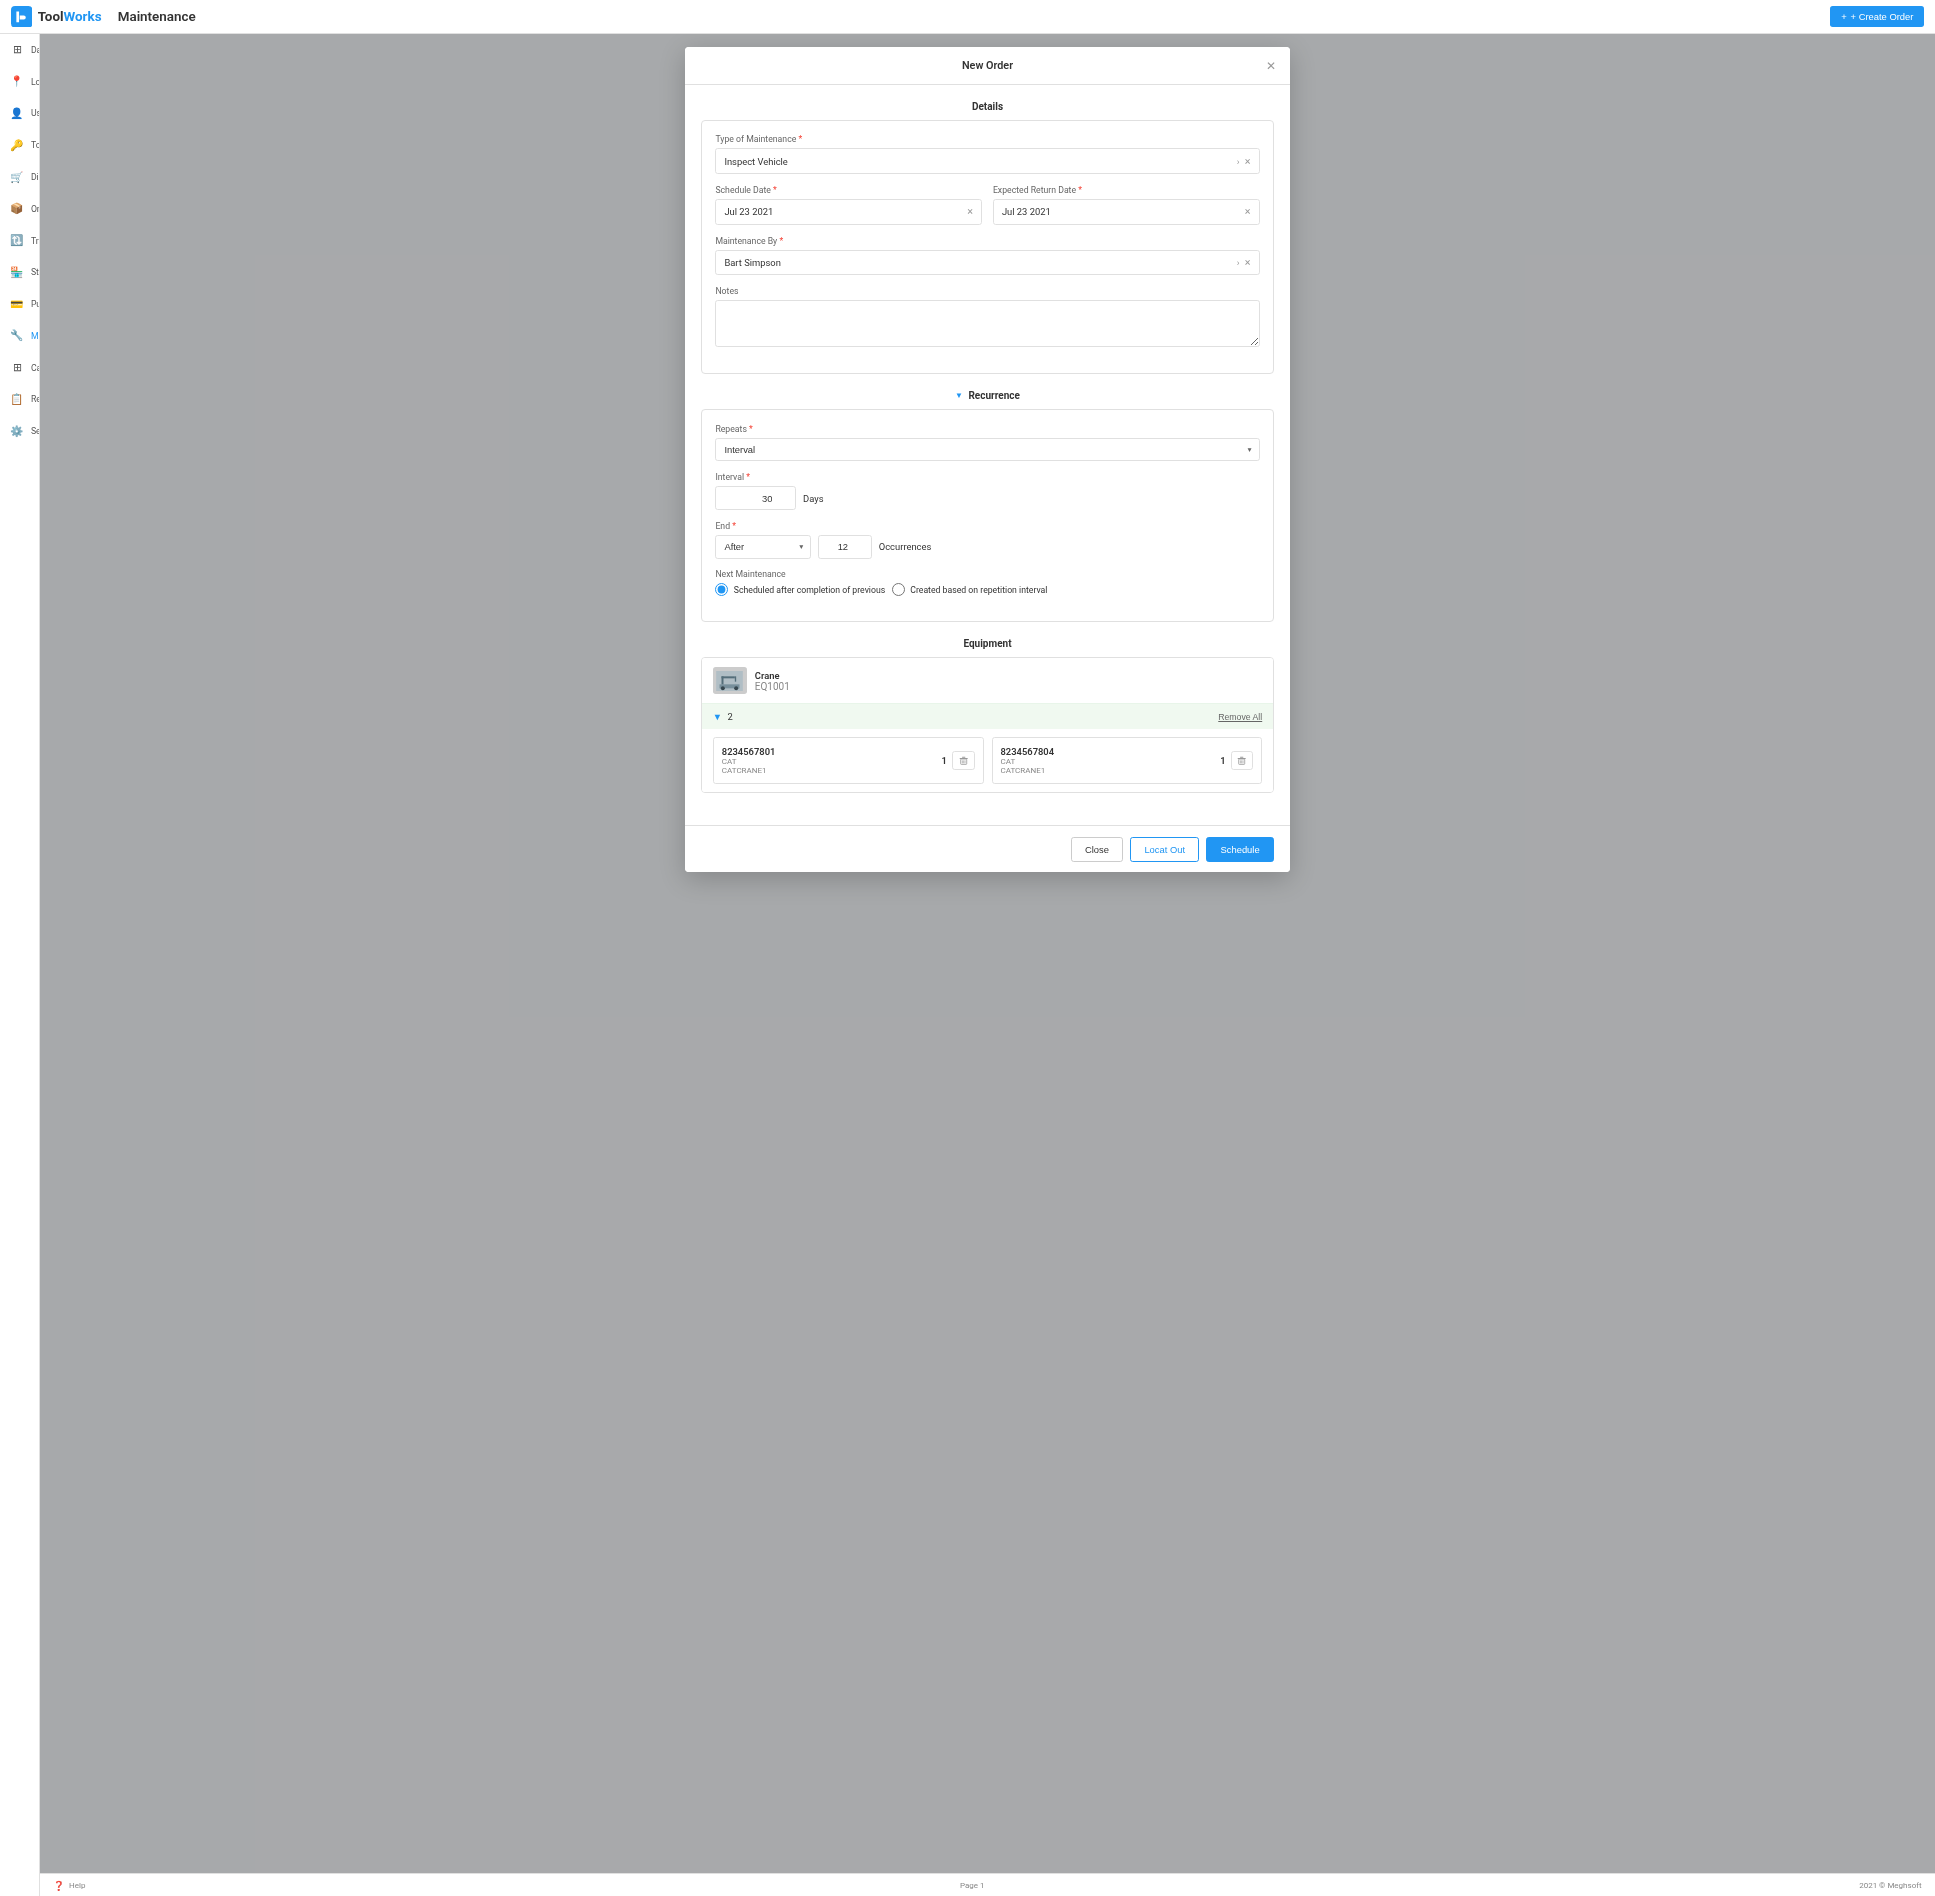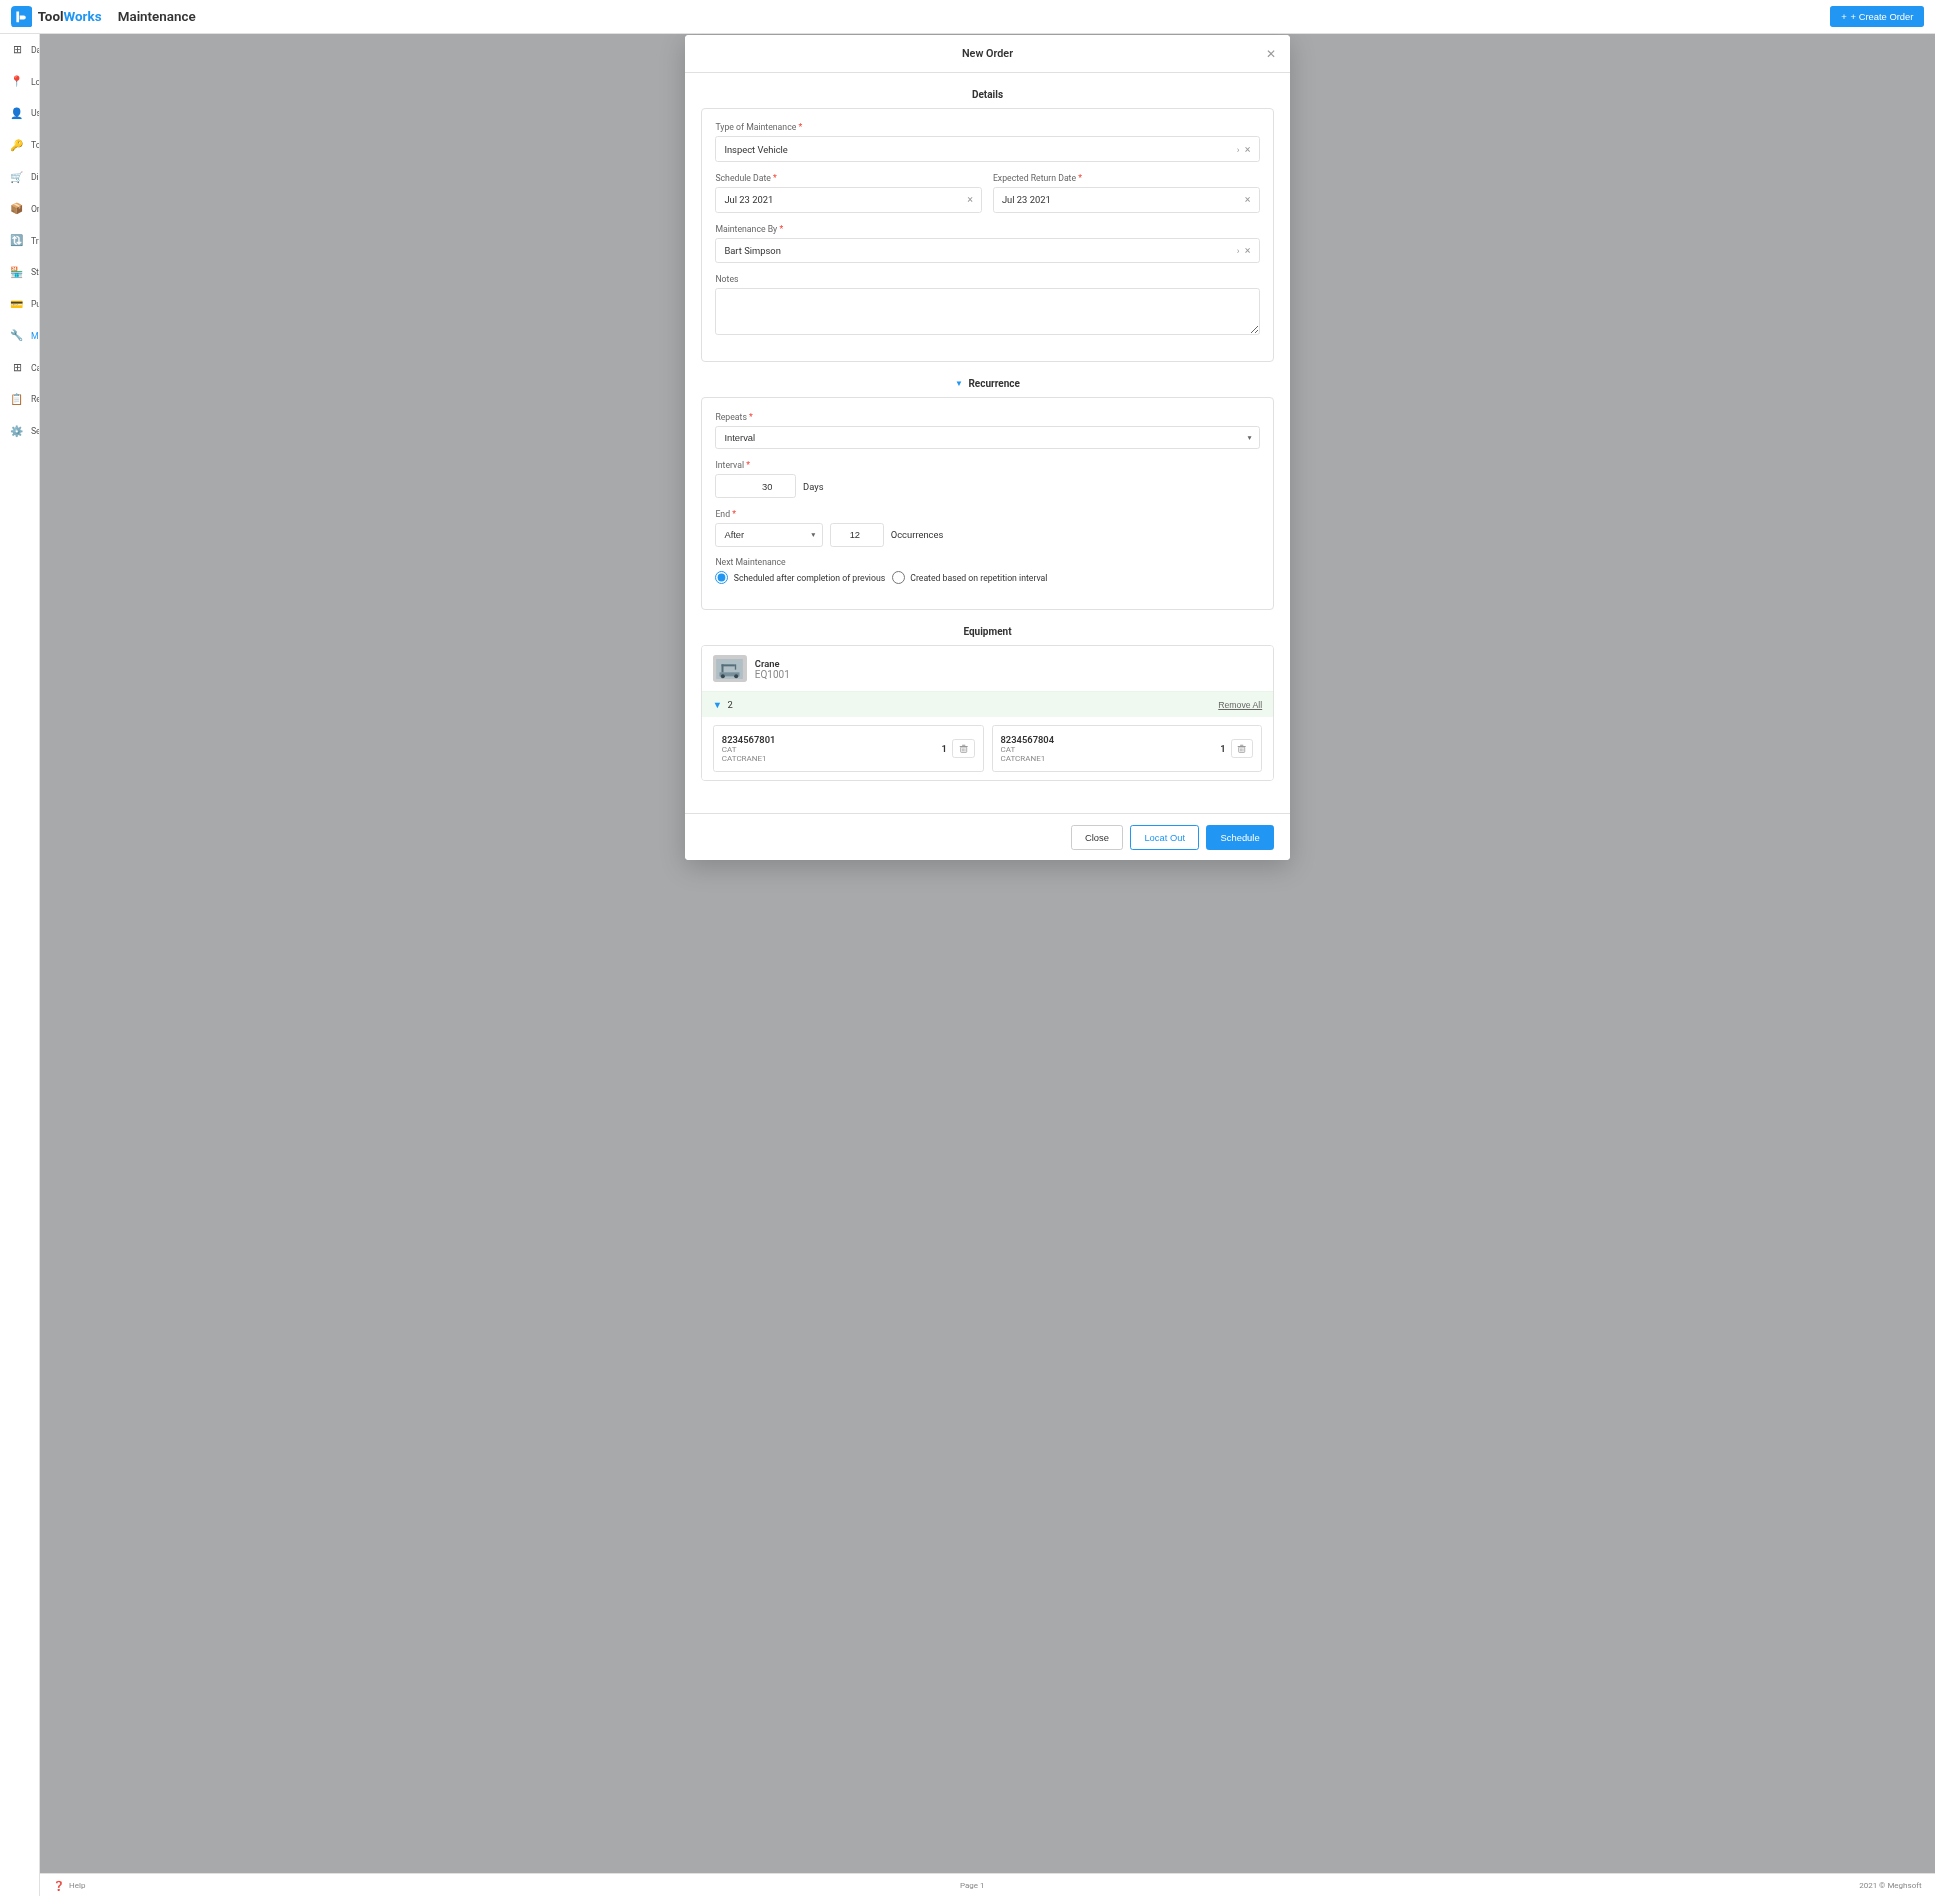--- a/index.html
+++ b/index.html
@@ -43,21 +43,21 @@
       padding: 0; min-height: calc(100vh - 34px);
       background: #f0f2f5;
       position: relative;
     }
 
     
     .modal-overlay {
       position: absolute; top: 0; left: 0; right: 0; bottom: 0;
       background: rgba(0,0,0,0.3); z-index: 50;
       display: flex; justify-content: center; align-items: flex-start;
-      padding-top: 1px;
+      padding-top: 13px;
     }
     .modal {
       background: #fff; border-radius: 4px; width: 605px; max-width: 95%;
       box-shadow: 0 6.7px 27px rgba(0,0,0,0.2);
       position: relative; max-height: 95vh; overflow-y: auto;
     }
     .modal-header {
       padding: 12px 16px; border-bottom: 0.7px solid #e0e0e0;
       font-size: 10.8px; font-weight: 600; text-align: center;
       position: sticky; top: 0; background: #fff; z-index: 10;
@@ -128,21 +128,21 @@
       border: 0.7px solid #e0e0e0; border-radius: 2.7px;
       padding: 5.4px 8px; font-size: 9.4px; color: #333;
       width: 81px; text-align: right; outline: none;
     }
     .interval-unit { font-size: 9.4px; color: #333; }
 
     
     .end-group {
       display: flex; align-items: center; gap: 6.7px;
     }
-    .end-select { width: 108px; }
+    .end-select { width: 96px; }
     .occurrences-input {
       border: 0.7px solid #e0e0e0; border-radius: 2.7px;
       padding: 5.4px 8px; font-size: 9.4px; color: #333;
       width: 54px; text-align: right; outline: none;
     }
     .occurrences-label { font-size: 9.4px; color: #333; }
 
     
     .radio-group { display: flex; flex-direction: row; gap: 6.7px; }
     .radio-item { display: flex; align-items: center; gap: 5.4px; cursor: pointer; }

